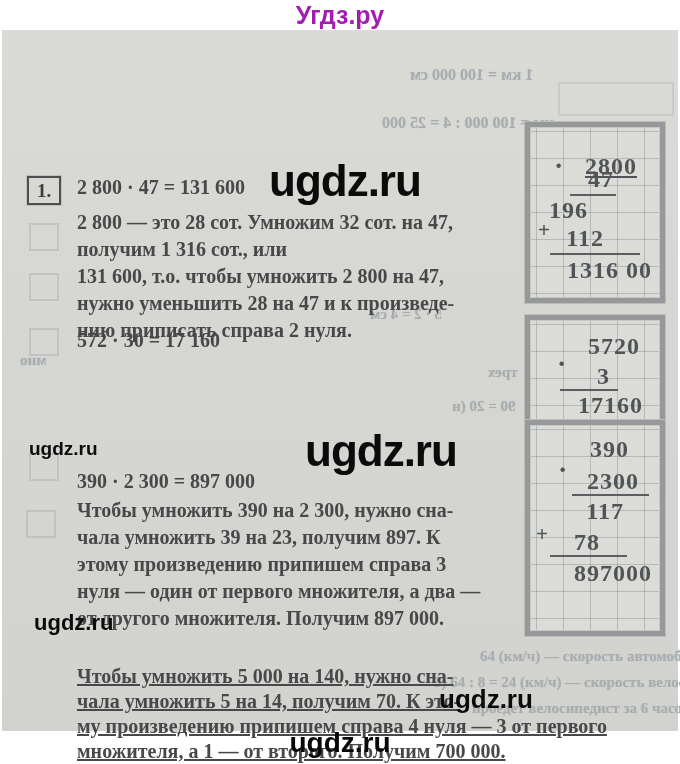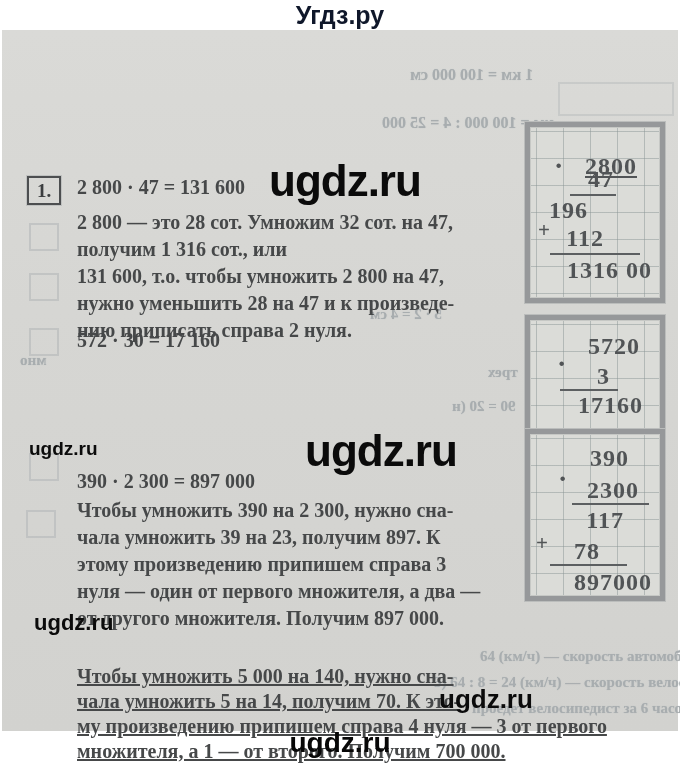--- a/index.html
+++ b/index.html
@@ -1,19 +1,19 @@
 <!DOCTYPE html>
 <html><head>
 <meta charset="utf-8">
 <style>
   html,body{margin:0;padding:0;background:#ffffff;}
   #screen{position:relative;width:680px;height:764px;overflow:hidden;background:#ffffff;
           font-family:"Liberation Serif",serif;}
   .site-header{position:absolute;left:0;top:0;width:680px;height:30px;background:#ffffff;text-align:center;}
-  .site-logo{display:inline-block;margin-top:1px;font:700 25px "Liberation Sans",sans-serif;color:#0f172a;}
+  .site-logo{display:inline-block;margin-top:1px;font:700 25px "Liberation Sans",sans-serif;color:#a21caf;}
   .page{position:absolute;left:2px;top:30px;width:676px;height:701px;
         background:linear-gradient(180deg,#dadad7 0%,#d6d6d3 40%,#d2d2cf 100%);}
   .title{position:absolute;left:30px;top:46px;margin:0;white-space:pre-line;
          font:700 26px "Liberation Serif",serif;line-height:35px;color:#333537;letter-spacing:.5px;}
   .problem-number{position:absolute;left:25px;top:146px;width:30px;height:25px;
          border:2px solid #4c4e50;box-shadow:0 0 0 1px #bfc1c0;
          font:700 19px "Liberation Serif",serif;color:#3b3d3f;text-align:center;line-height:25px;}
   .eq{position:absolute;left:75px;font:700 20px "Liberation Serif",serif;color:#464849;white-space:pre;}
   .body-lines{position:absolute;left:75px;font:700 20px "Liberation Serif",serif;color:#464849;
          white-space:pre-line;line-height:27px;}
@@ -106,21 +106,21 @@
     </div>
 
     <div class="calc-box" style="top:285px;height:120px;">
       <span class="cb-num" style="top:15px;right:20px;">5720</span>
       <span class="cb-op" style="top:33px;left:27px;">·</span>
       <span class="cb-num" style="top:45px;right:50px;">3</span>
       <div class="cb-rule" style="top:69px;right:42px;width:58px;"></div>
       <span class="cb-num" style="top:74px;right:17px;">17160</span>
     </div>
 
-    <div class="calc-box" style="top:399px;height:172px;">
+    <div class="calc-box" style="top:390px;height:216px;">
       <span class="cb-num" style="top:13px;right:31px;">390</span>
       <span class="cb-op" style="top:34px;left:28px;">·</span>
       <span class="cb-num" style="top:45px;right:21px;">2300</span>
       <div class="cb-rule" style="top:69px;right:11px;width:77px;"></div>
       <span class="cb-num" style="top:75px;right:36px;">117</span>
       <span class="cb-plus" style="top:98px;left:6px;">+</span>
       <span class="cb-num" style="top:106px;right:60px;">78</span>
       <div class="cb-rule" style="top:130px;right:33px;width:77px;"></div>
       <span class="cb-num" style="top:137px;right:8px;">897000</span>
     </div>

